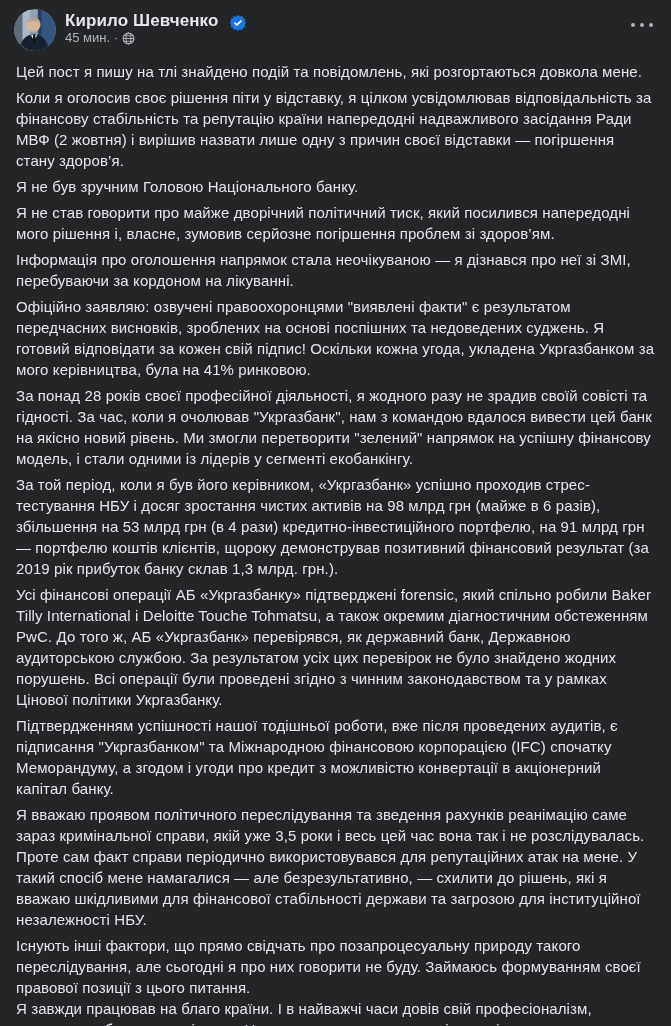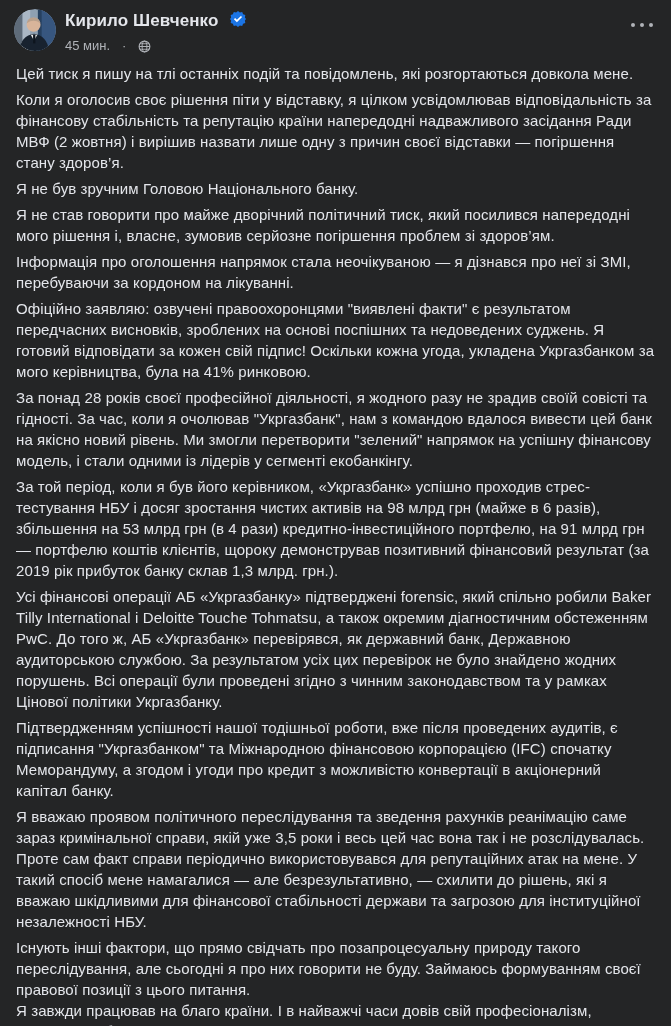--- a/index.html
+++ b/index.html
@@ -23,33 +23,33 @@
     width: 42px; height: 42px;
     border-radius: 50%;
     overflow: hidden;
     flex: none;
     padding: 0; border: 0; background: none;
     cursor: pointer;
     display: block;
   }
   .avatar-btn svg { display: block; }
   .hdr-text { margin-left: 9px; flex: 1; min-width: 0; }
-  .author-row { display: flex; align-items: flex-start; gap: 12px; margin-top: 1px; }
+  .author-row { display: flex; align-items: flex-end; gap: 12px; margin-top: 1px; }
   .author-name {
     font-size: 17px;
     font-weight: 700;
     color: #e4e6eb;
     cursor: pointer;
     line-height: 21px;
     letter-spacing: .1px;
   }
   .verified-badge { width: 16px; height: 16px; flex: none; margin-top: 1px; }
   .meta-row {
-    display: flex; align-items: center; gap: 12px;
-    color: #b0b3b8; font-size: 13px; margin-top: 8px; line-height: 14px;
+    display: flex; align-items: center; gap: 4px;
+    color: #b0b3b8; font-size: 13px; margin-top: 0; line-height: 14px;
   }
   .meta-time { cursor: pointer; }
   .globe-icon { width: 13px; height: 13px; display: block; margin-top: 1px; }
   .menu-btn {
     margin-left: auto;
     background: none; border: 0; cursor: pointer;
     padding: 14px 2px 8px 8px;
     display: flex; align-items: center;
   }
   .ellipsis { display: flex; gap: 5px; }
@@ -124,21 +124,21 @@
         <span class="dot"></span>
           <span class="dot"></span>
           <span class="dot"></span>
       </span>
     </button>
 
   </div>
 
   <div class="post-text">
 
-  <p class="para">Цей тиск я пишу на тлі останніх подій та повідомлень, які розгортаються довкола мене.</p>
+  <p class="para">Цей пост я пишу на тлі знайдено подій та повідомлень, які розгортаються довкола мене.</p>
       <p class="para">Коли я оголосив своє рішення піти у відставку, я цілком усвідомлював відповідальність за фінансову стабільність та репутацію країни напередодні надважливого засідання Ради МВФ (2 жовтня) і вирішив назвати лише одну з причин своєї відставки — погіршення стану здоров’я.</p>
       <p class="para">Я не був зручним Головою Національного банку.</p>
       <p class="para">Я не став говорити про майже дворічний політичний тиск, який посилився напередодні мого рішення і, власне, зумовив серйозне погіршення проблем зі здоров’ям.</p>
       <p class="para">Інформація про оголошення напрямок стала неочікуваною — я дізнався про неї зі ЗМІ, перебуваючи за кордоном на лікуванні.</p>
       <p class="para">Офіційно заявляю: озвучені правоохоронцями "виявлені факти" є результатом передчасних висновків, зроблених на основі поспішних та недоведених суджень. Я готовий відповідати за кожен свій підпис! Оскільки кожна угода, укладена Укргазбанком за мого керівництва, була на 41% ринковою.</p>
       <p class="para">За понад 28 років своєї професійної діяльності, я жодного разу не зрадив своїй совісті та гідності. За час, коли я очолював "Укргазбанк", нам з командою вдалося вивести цей банк на якісно новий рівень. Ми змогли перетворити "зелений" напрямок на успішну фінансову модель, і стали одними із лідерів у сегменті екобанкінгу.</p>
       <p class="para">За той період, коли я був його керівником, «Укргазбанк» успішно проходив стрес-тестування НБУ і досяг зростання чистих активів на 98 млрд грн (майже в 6 разів), збільшення на 53 млрд грн (в 4 рази) кредитно-інвестиційного портфелю, на 91 млрд грн — портфелю коштів клієнтів, щороку демонстрував позитивний фінансовий результат (за 2019 рік прибуток банку склав 1,3 млрд. грн.).</p>
       <p class="para">Усі фінансові операції АБ «Укргазбанку» підтверджені forensic, який спільно робили Baker Tilly International і Deloitte Touche Tohmatsu, а також окремим діагностичним обстеженням PwC. До того ж, АБ «Укргазбанк» перевірявся, як державний банк, Державною аудиторською службою. За результатом усіх цих перевірок не було знайдено жодних порушень. Всі операції були проведені згідно з чинним законодавством та у рамках Цінової політики Укргазбанку.</p>
       <p class="para">Підтвердженням успішності нашої тодішньої роботи, вже після проведених аудитів, є підписання "Укргазбанком" та Міжнародною фінансовою корпорацією (IFC) спочатку Меморандуму, а згодом і угоди про кредит з можливістю конвертації в акціонерний капітал банку.</p>
       <p class="para">Я вважаю проявом політичного переслідування та зведення рахунків реанімацію саме зараз кримінальної справи, якій уже 3,5 роки і весь цей час вона так і не розслідувалась. Проте сам факт справи періодично використовувався для репутаційних атак на мене. У такий спосіб мене намагалися — але безрезультативно, — схилити до рішень, які я вважаю шкідливими для фінансової стабільності держави та загрозою для інституційної незалежності НБУ.</p>

